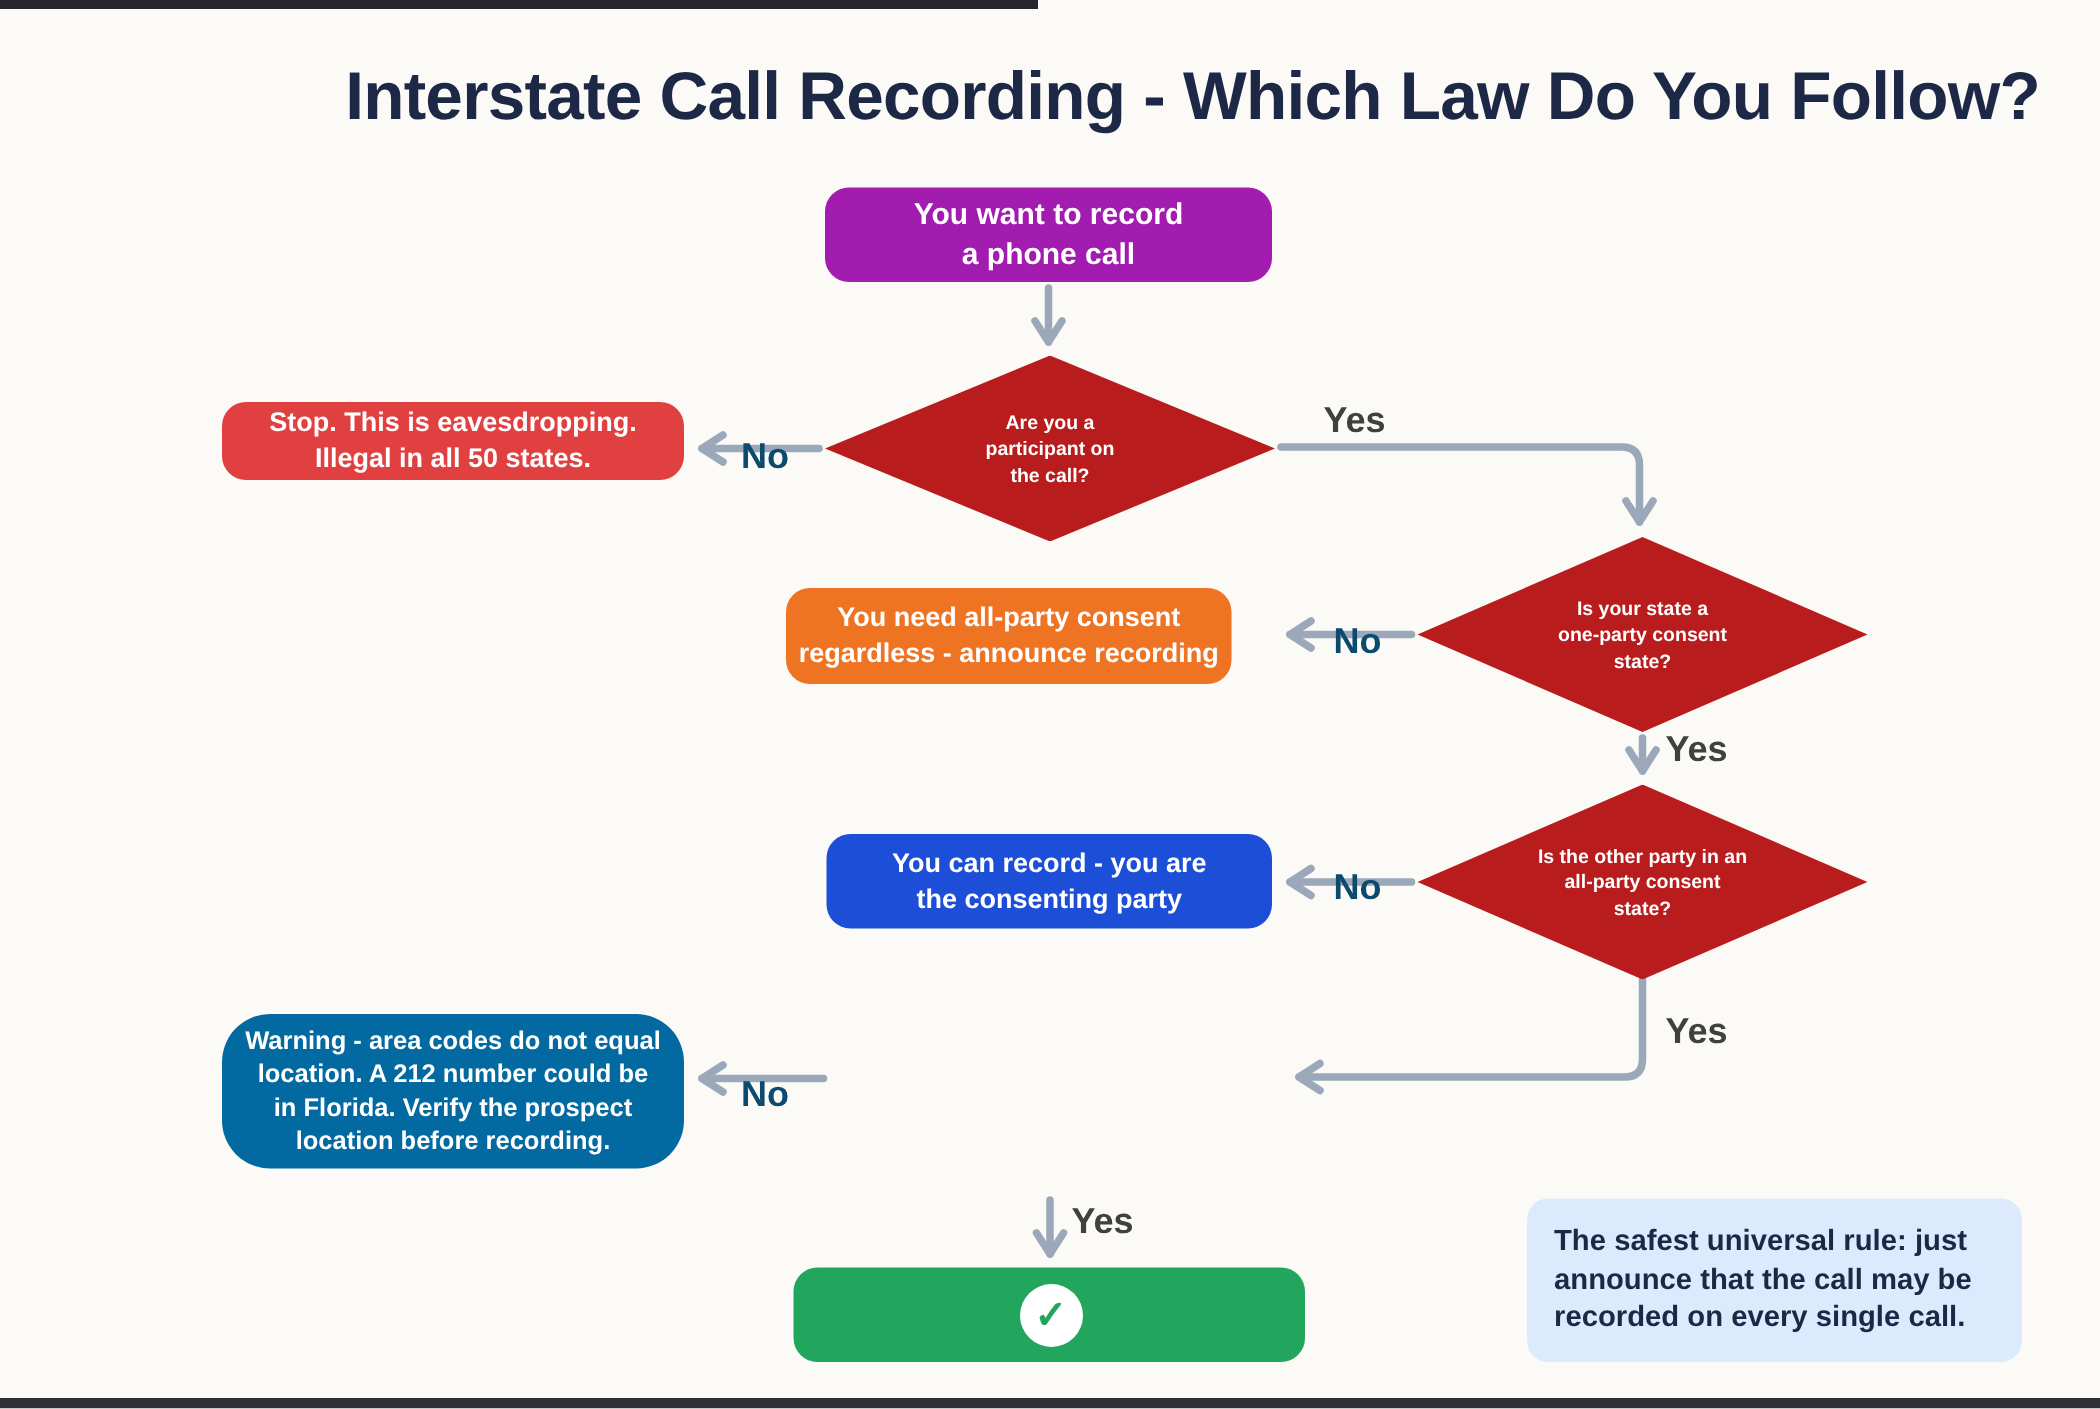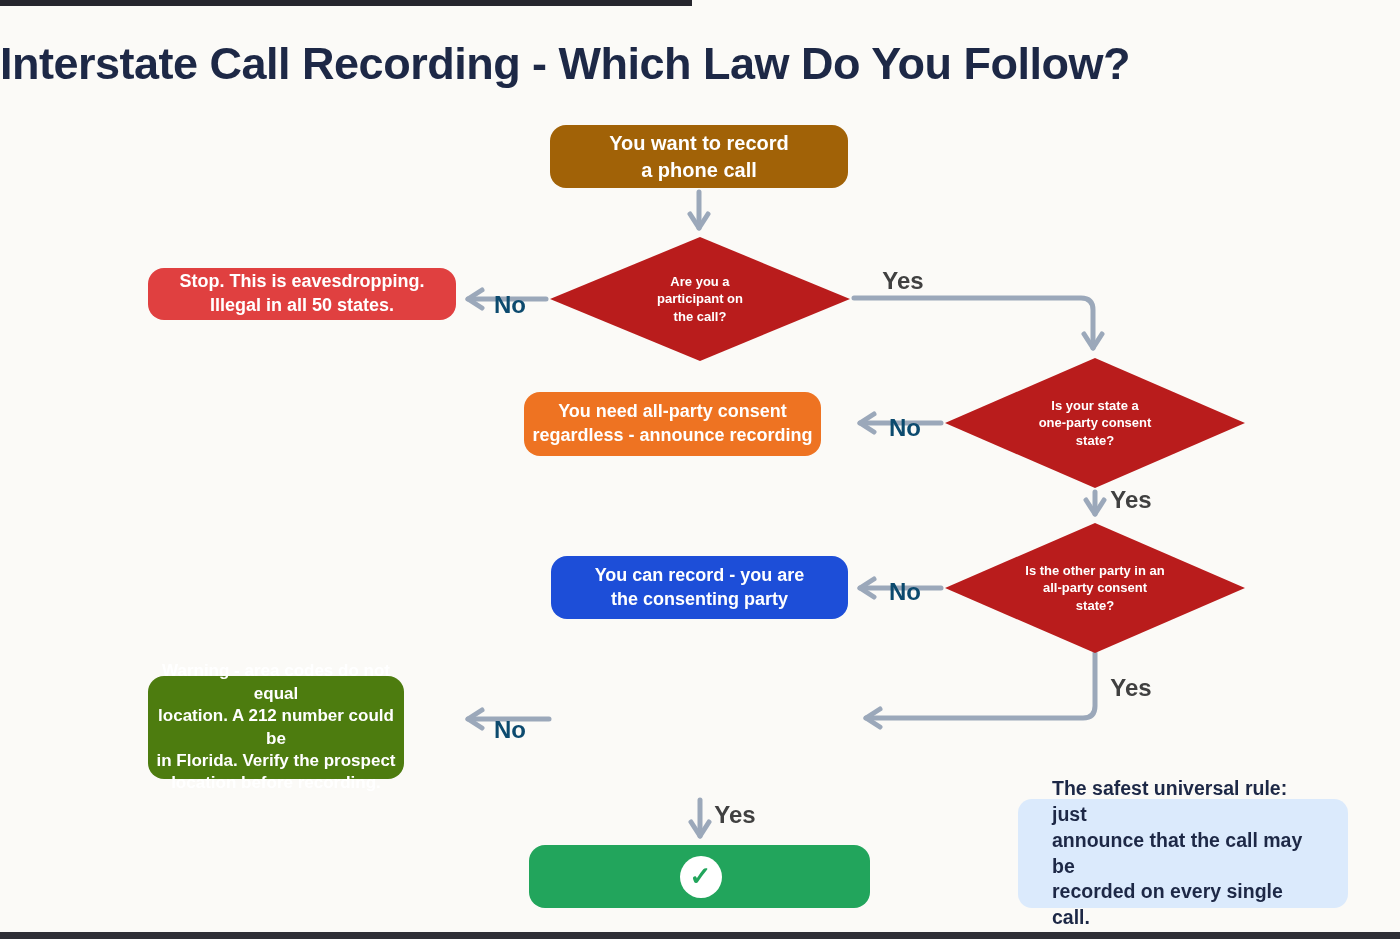--- a/index.html
+++ b/index.html
@@ -16,45 +16,45 @@
     position: absolute; left: 0; top: 0; width: 692px; height: 6px;
     background: #26262e;
   }
   .edge-strip-bottom {
     position: absolute; left: 0; bottom: 0; width: 1400px; height: 7px;
     background: #2e2e36;
   }
 
   .page-title {
     position: absolute; left: 0; top: 38px; width: 1360px;
-    text-align: left;
+    text-align: right;
     font-size: 45px; font-weight: 800; letter-spacing: -0.5px;
     color: #1d2846;
   }
 
   svg.connectors { position: absolute; left: 0; top: 0; width: 1400px; height: 939px; }
 
   .node {
     position: absolute;
     display: flex; align-items: center; justify-content: center;
     text-align: center;
     color: #ffffff;
     font-weight: 600;
     white-space: pre-line;
     line-height: 1.32;
   }
   .rounded { border-radius: 16px; }
 
-  .node-start     { left: 550px; top: 125px; width: 298px; height: 63px; background: #a16207; font-size: 20px; }
+  .node-start     { left: 550px; top: 125px; width: 298px; height: 63px; background: #a21caf; font-size: 20px; }
   .node-stop      { left: 148px; top: 268px; width: 308px; height: 52px; background: #e04040; font-size: 18px; }
   .node-allparty  { left: 524px; top: 392px; width: 297px; height: 64px; background: #ee7322; font-size: 18px; }
   .node-canrecord { left: 551px; top: 556px; width: 297px; height: 63px; background: #1d4ed8; font-size: 18px; }
-  .node-warning   { left: 148px; top: 676px; width: 256px; height: 103px; background: #4d7c0f; font-size: 17px; }
+  .node-warning   { left: 148px; top: 676px; width: 308px; height: 103px; background: #0369a1; font-size: 17px; border-radius: 32px; }
   .node-final     { left: 529px; top: 845px; width: 341px; height: 63px; background: #22a55c; font-size: 18px; text-align: left; }
-  .node-note      { left: 1018px; top: 799px; width: 330px; height: 109px; background: #dbeafc; color: #1d2846; font-size: 19.5px; font-weight: 700; text-align: left; padding: 0 34px; justify-content: flex-start; border-radius: 14px; }
+  .node-note      { left: 1018px; top: 799px; width: 330px; height: 109px; background: #dbeafc; color: #1d2846; font-size: 19.5px; font-weight: 700; text-align: left; padding: 0 18px; justify-content: flex-start; border-radius: 14px; }
 
   .diamond {
     background: #b91c1c;
     clip-path: polygon(50% 0%, 100% 50%, 50% 100%, 0% 50%);
     font-size: 13px;
     padding: 0 34px;
     text-align: center;
   }
   .diamond-1 { left: 550px; top: 237px; width: 300px; height: 124px; }
   .diamond-2 { left: 945px; top: 358px; width: 300px; height: 130px; }

